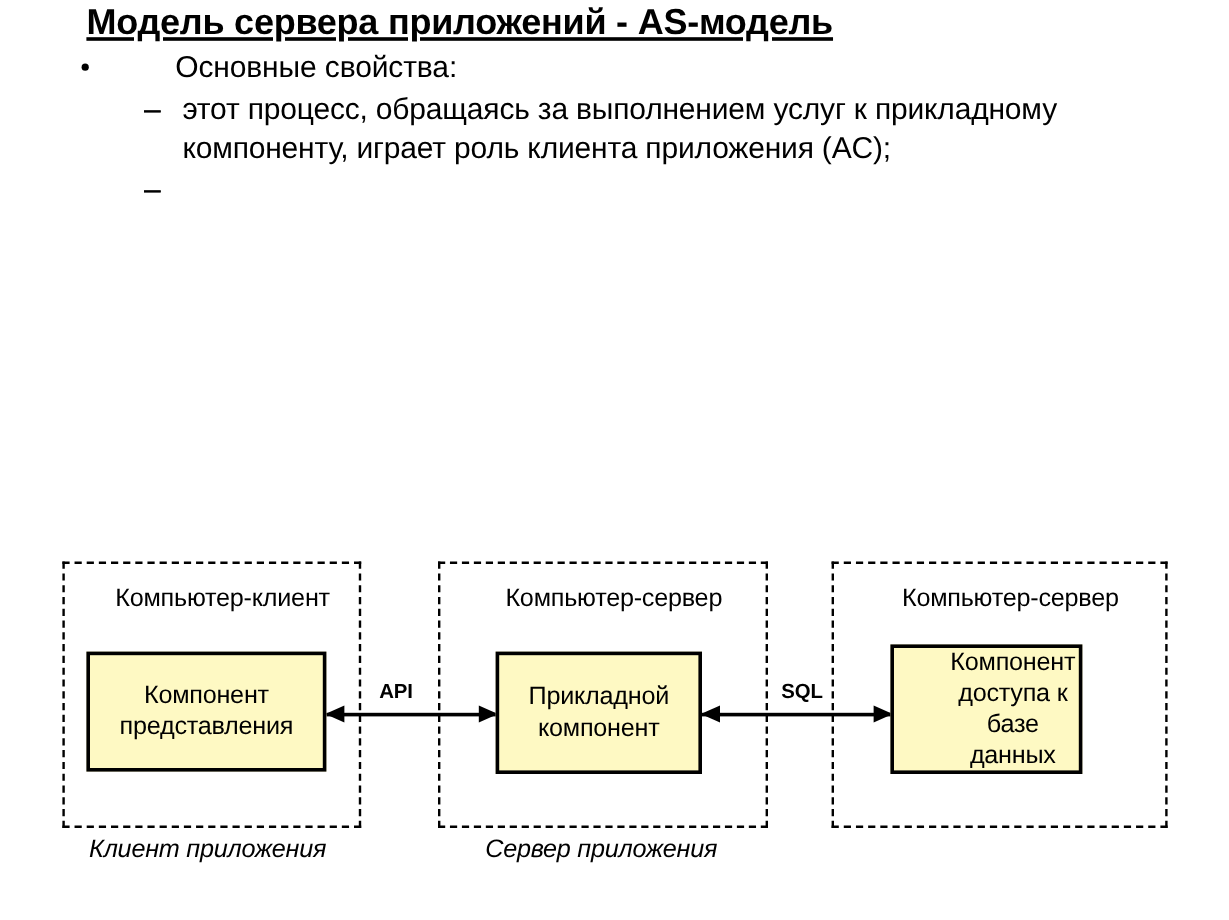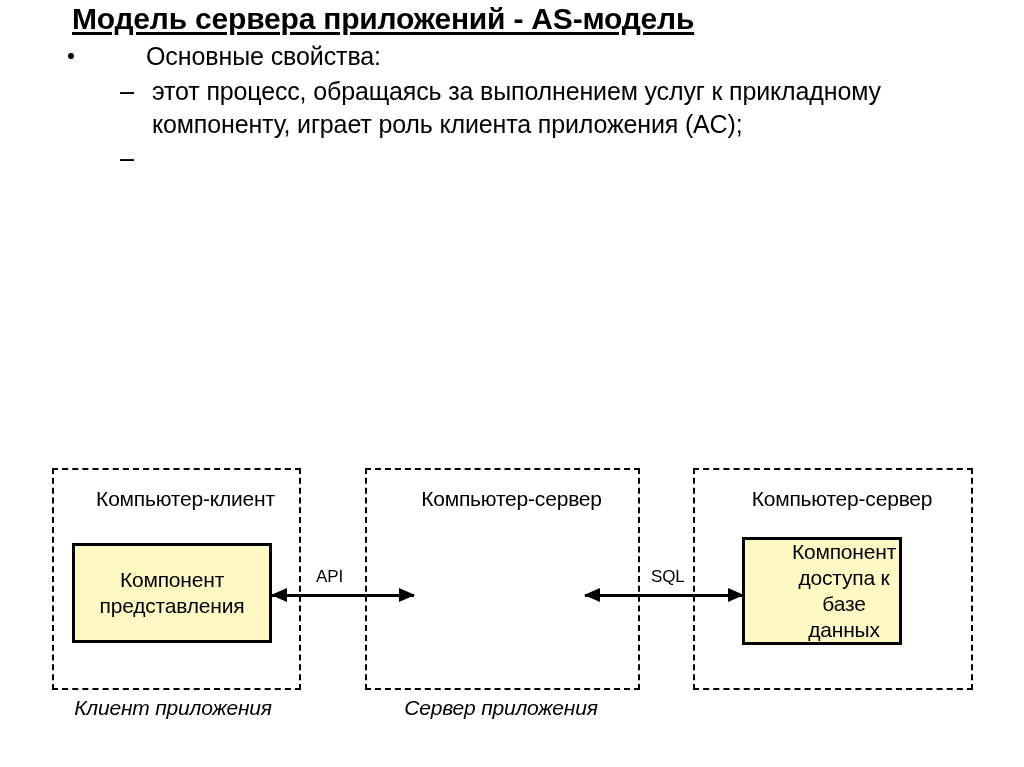--- a/index.html
+++ b/index.html
@@ -148,20 +148,21 @@
   .arrow .head-right { right: -1px; border-left: 16px solid #000000; }
 
   .arrow-label {
     position: absolute;
     font-size: 17px;
     line-height: 20px;
     letter-spacing: -0.1px;
     z-index: 4;
     background: #ffffff;
     padding: 0 3px;
+    font-weight: bold;
   }
   #label-api { left: 313px; top: 112px; }
   #label-sql { left: 648px; top: 112px; }
 
   
   .zone-caption {
     position: absolute;
     top: 240px;
     font-style: italic;
     font-size: 21px;
@@ -213,20 +214,21 @@
   <div class="zone" id="zone-appsrv">
     <div class="zone-title">Компьютер-сервер</div>
   </div>
 
   <div class="zone" id="zone-dbsrv">
     <div class="zone-title">Компьютер-сервер</div>
   </div>
 
   <div class="node" id="node-presentation">Компонент представления</div>
 
+  <div class="node" id="node-application">Прикладной компонент</div>
 
   <div class="node" id="node-dbaccess">Компонент доступа к базе данных</div>
 
   <div class="arrow" id="arrow-api">
     <span class="head head-left"></span>
     <span class="head head-right"></span>
   </div>
   <div class="arrow-label" id="label-api">API</div>
 
   <div class="arrow" id="arrow-sql">

